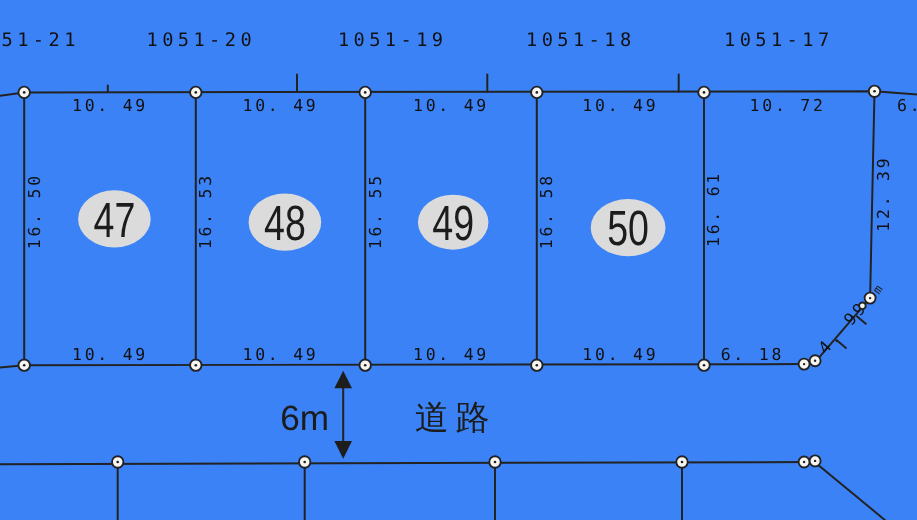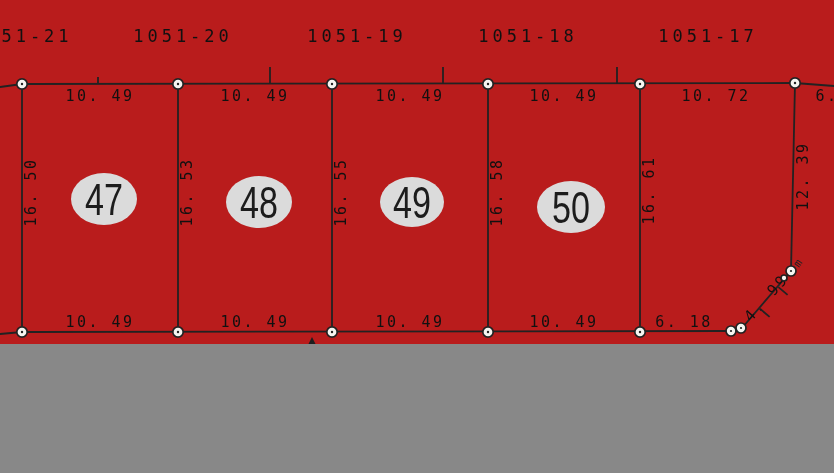--- a/index.html
+++ b/index.html
@@ -1,16 +1,16 @@
 <!DOCTYPE html>
 <html><head>
 <meta charset="utf-8">
 <style>
   html,body{margin:0;padding:0;background:#888;}
-  .page{width:834px;height:344px;background:#b91c1c;position:relative;overflow:hidden;font-family:"DejaVu Sans Mono",monospace;}
+  .page{width:834px;height:473px;background:#3b82f6;position:relative;overflow:hidden;font-family:"DejaVu Sans Mono",monospace;}
   svg{display:block;}
   .ln{stroke:#222222;stroke-width:1.8;fill:none;stroke-linecap:round;}
   .tick{stroke:#222222;stroke-width:1.8;fill:none;}
   .ring{fill:#f6f5f1;stroke:#222222;stroke-width:1.7;}
   .dot{fill:#222222;stroke:none;}
   .t-parcel{font-family:"DejaVu Sans Mono",monospace;font-size:17px;letter-spacing:4px;fill:#111111;}
   .t-meas{font-family:"DejaVu Sans Mono",monospace;font-size:15px;letter-spacing:2.5px;fill:#111111;}
   .t-plot{font-family:"Liberation Sans","DejaVu Sans",sans-serif;font-weight:300;font-size:45px;fill:#1c1c1c;}
   .t-road{font-family:"Liberation Sans","DejaVu Sans",sans-serif;font-weight:300;font-size:32px;fill:#1c1c1c;}
   .t-kanji{font-family:"Liberation Sans","DejaVu Sans",sans-serif;font-size:31px;letter-spacing:6px;fill:#1c1c1c;}

